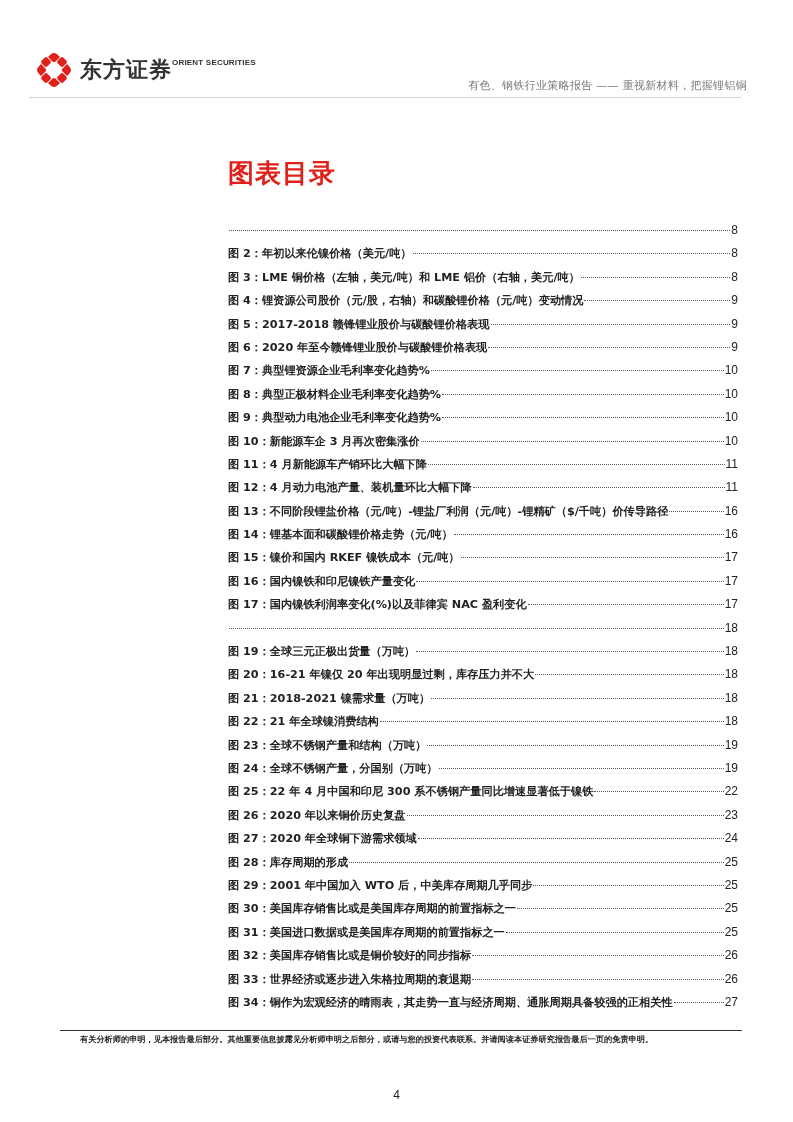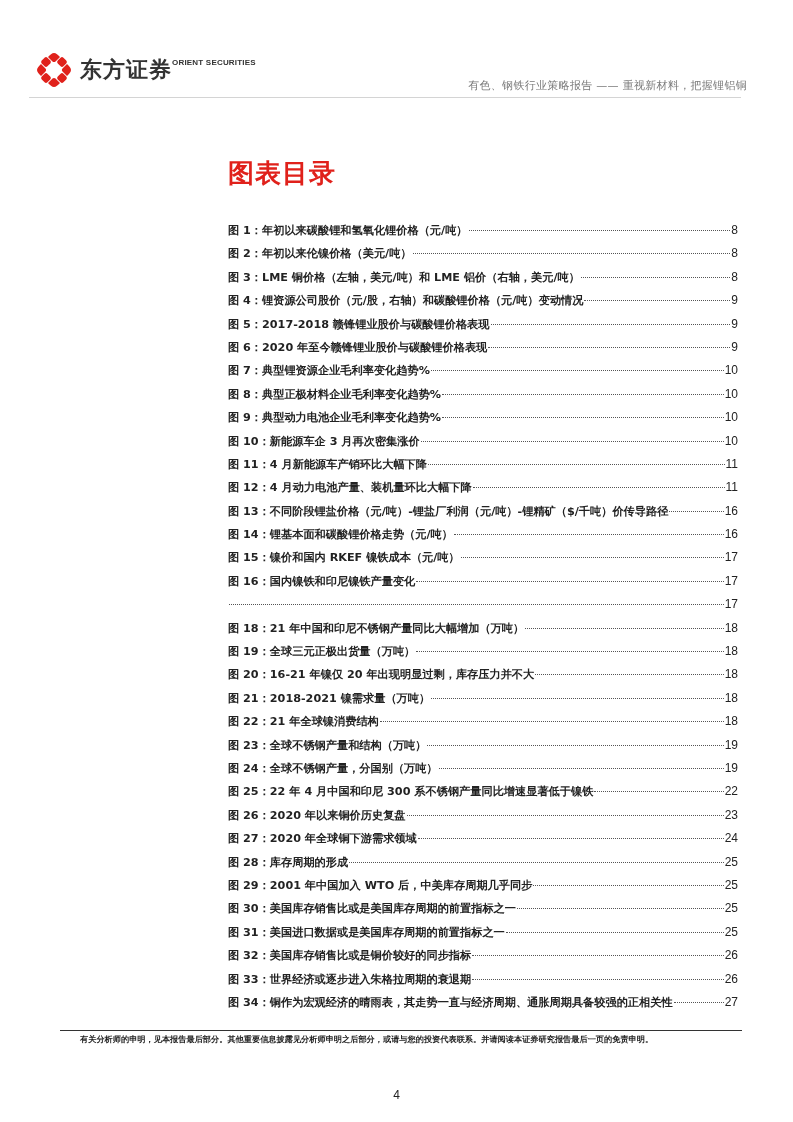--- a/index.html
+++ b/index.html
@@ -153,21 +153,20 @@
     </div>
   </div>
   <div class="header-title">有色、钢铁行业策略报告 —— 重视新材料，把握锂铝铜</div>
   <div class="header-rule"></div>
 </div>
 
 <div class="page-title">图表目录</div>
 
 <div class="toc" id="toc">
     <div class="toc-row">
-      <span class="toc-label">图 1：年初以来碳酸锂和氢氧化锂价格（元/吨）</span>
       <span class="toc-leader"></span>
       <span class="toc-page">8</span>
     </div>
     <div class="toc-row">
       <span class="toc-label">图 2：年初以来伦镍价格（美元/吨）</span>
       <span class="toc-leader"></span>
       <span class="toc-page">8</span>
     </div>
     <div class="toc-row">
       <span class="toc-label">图 3：LME 铜价格（左轴，美元/吨）和 LME 铝价（右轴，美元/吨）</span>
@@ -233,25 +232,25 @@
       <span class="toc-label">图 15：镍价和国内 RKEF 镍铁成本（元/吨）</span>
       <span class="toc-leader"></span>
       <span class="toc-page">17</span>
     </div>
     <div class="toc-row">
       <span class="toc-label">图 16：国内镍铁和印尼镍铁产量变化</span>
       <span class="toc-leader"></span>
       <span class="toc-page">17</span>
     </div>
     <div class="toc-row">
+      <span class="toc-label">图 17：国内镍铁利润率变化(%)以及菲律宾 NAC 盈利变化</span>
       <span class="toc-leader"></span>
       <span class="toc-page">17</span>
     </div>
     <div class="toc-row">
-      <span class="toc-label">图 18：21 年中国和印尼不锈钢产量同比大幅增加（万吨）</span>
       <span class="toc-leader"></span>
       <span class="toc-page">18</span>
     </div>
     <div class="toc-row">
       <span class="toc-label">图 19：全球三元正极出货量（万吨）</span>
       <span class="toc-leader"></span>
       <span class="toc-page">18</span>
     </div>
     <div class="toc-row">
       <span class="toc-label">图 20：16-21 年镍仅 20 年出现明显过剩，库存压力并不大</span>

